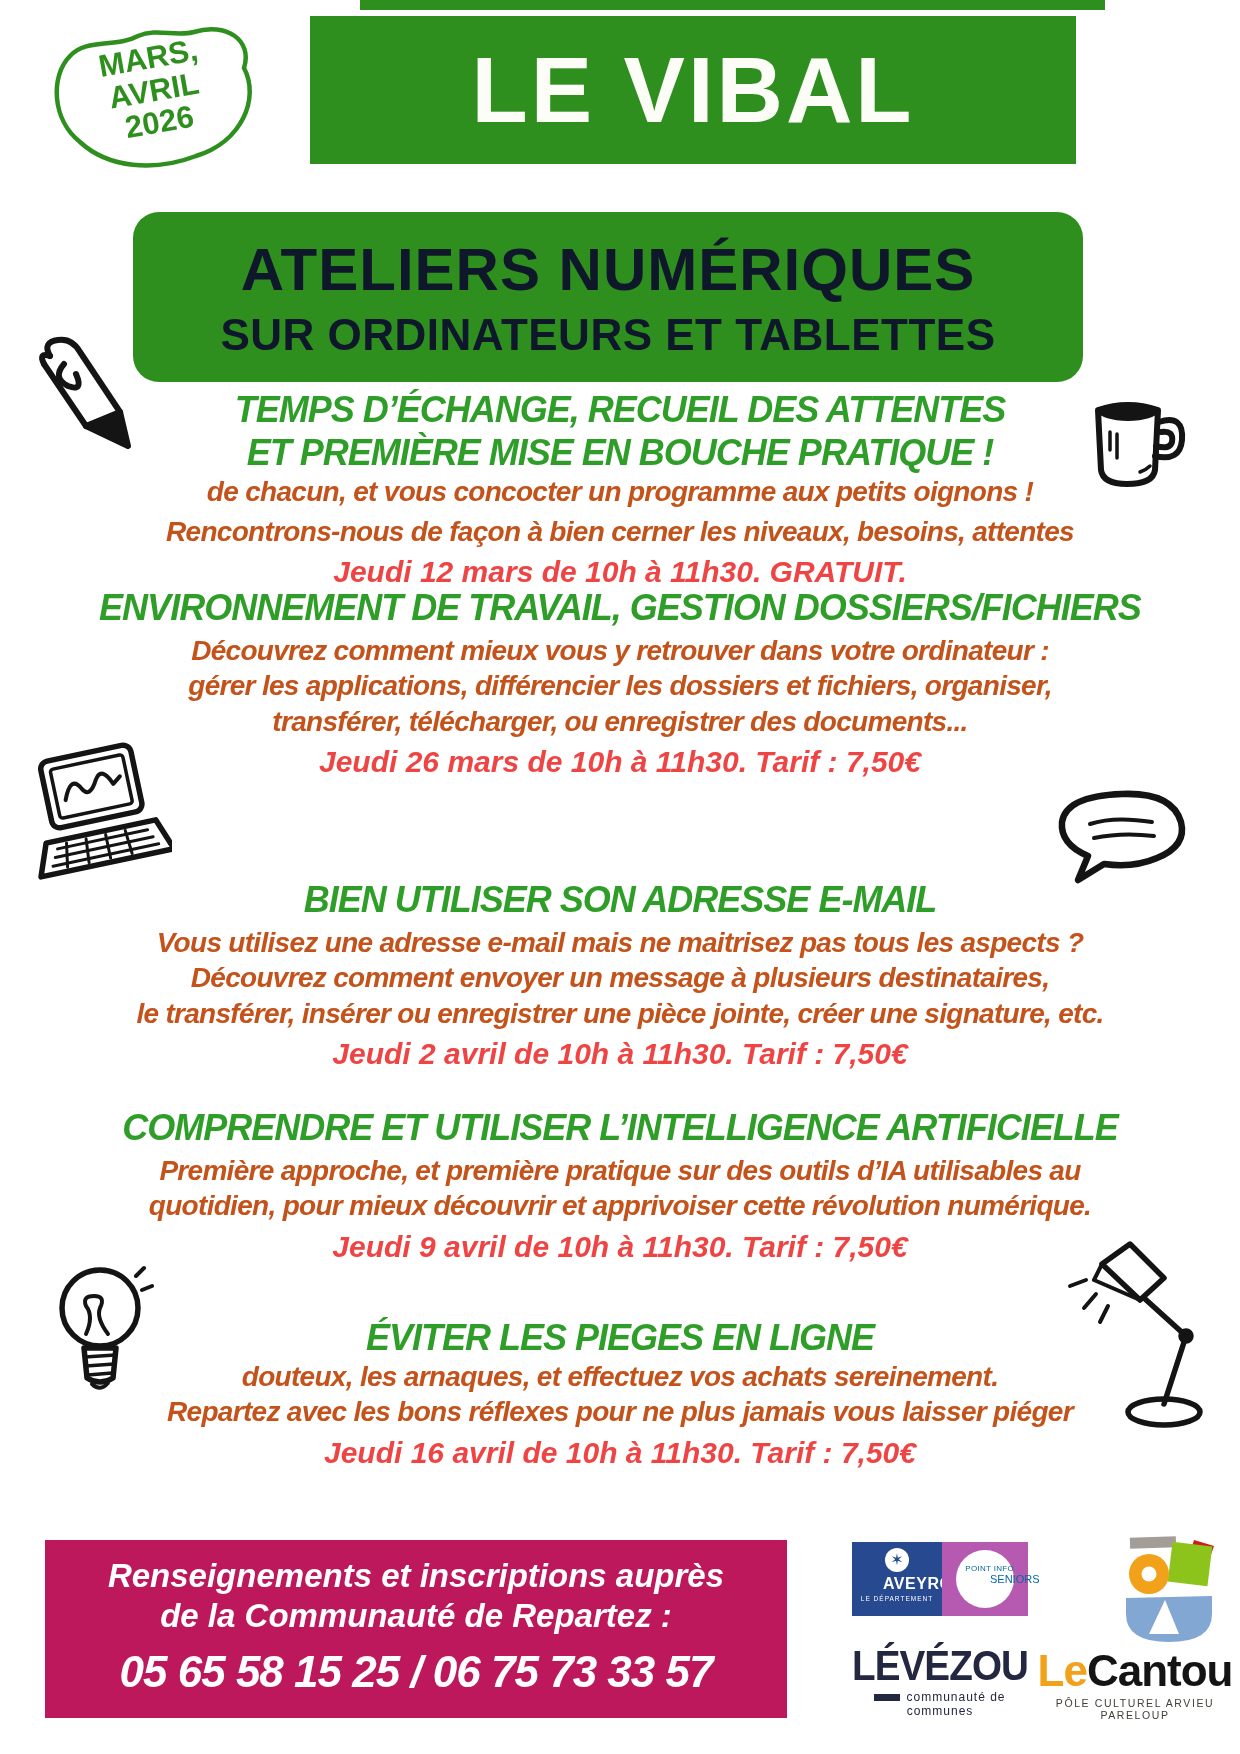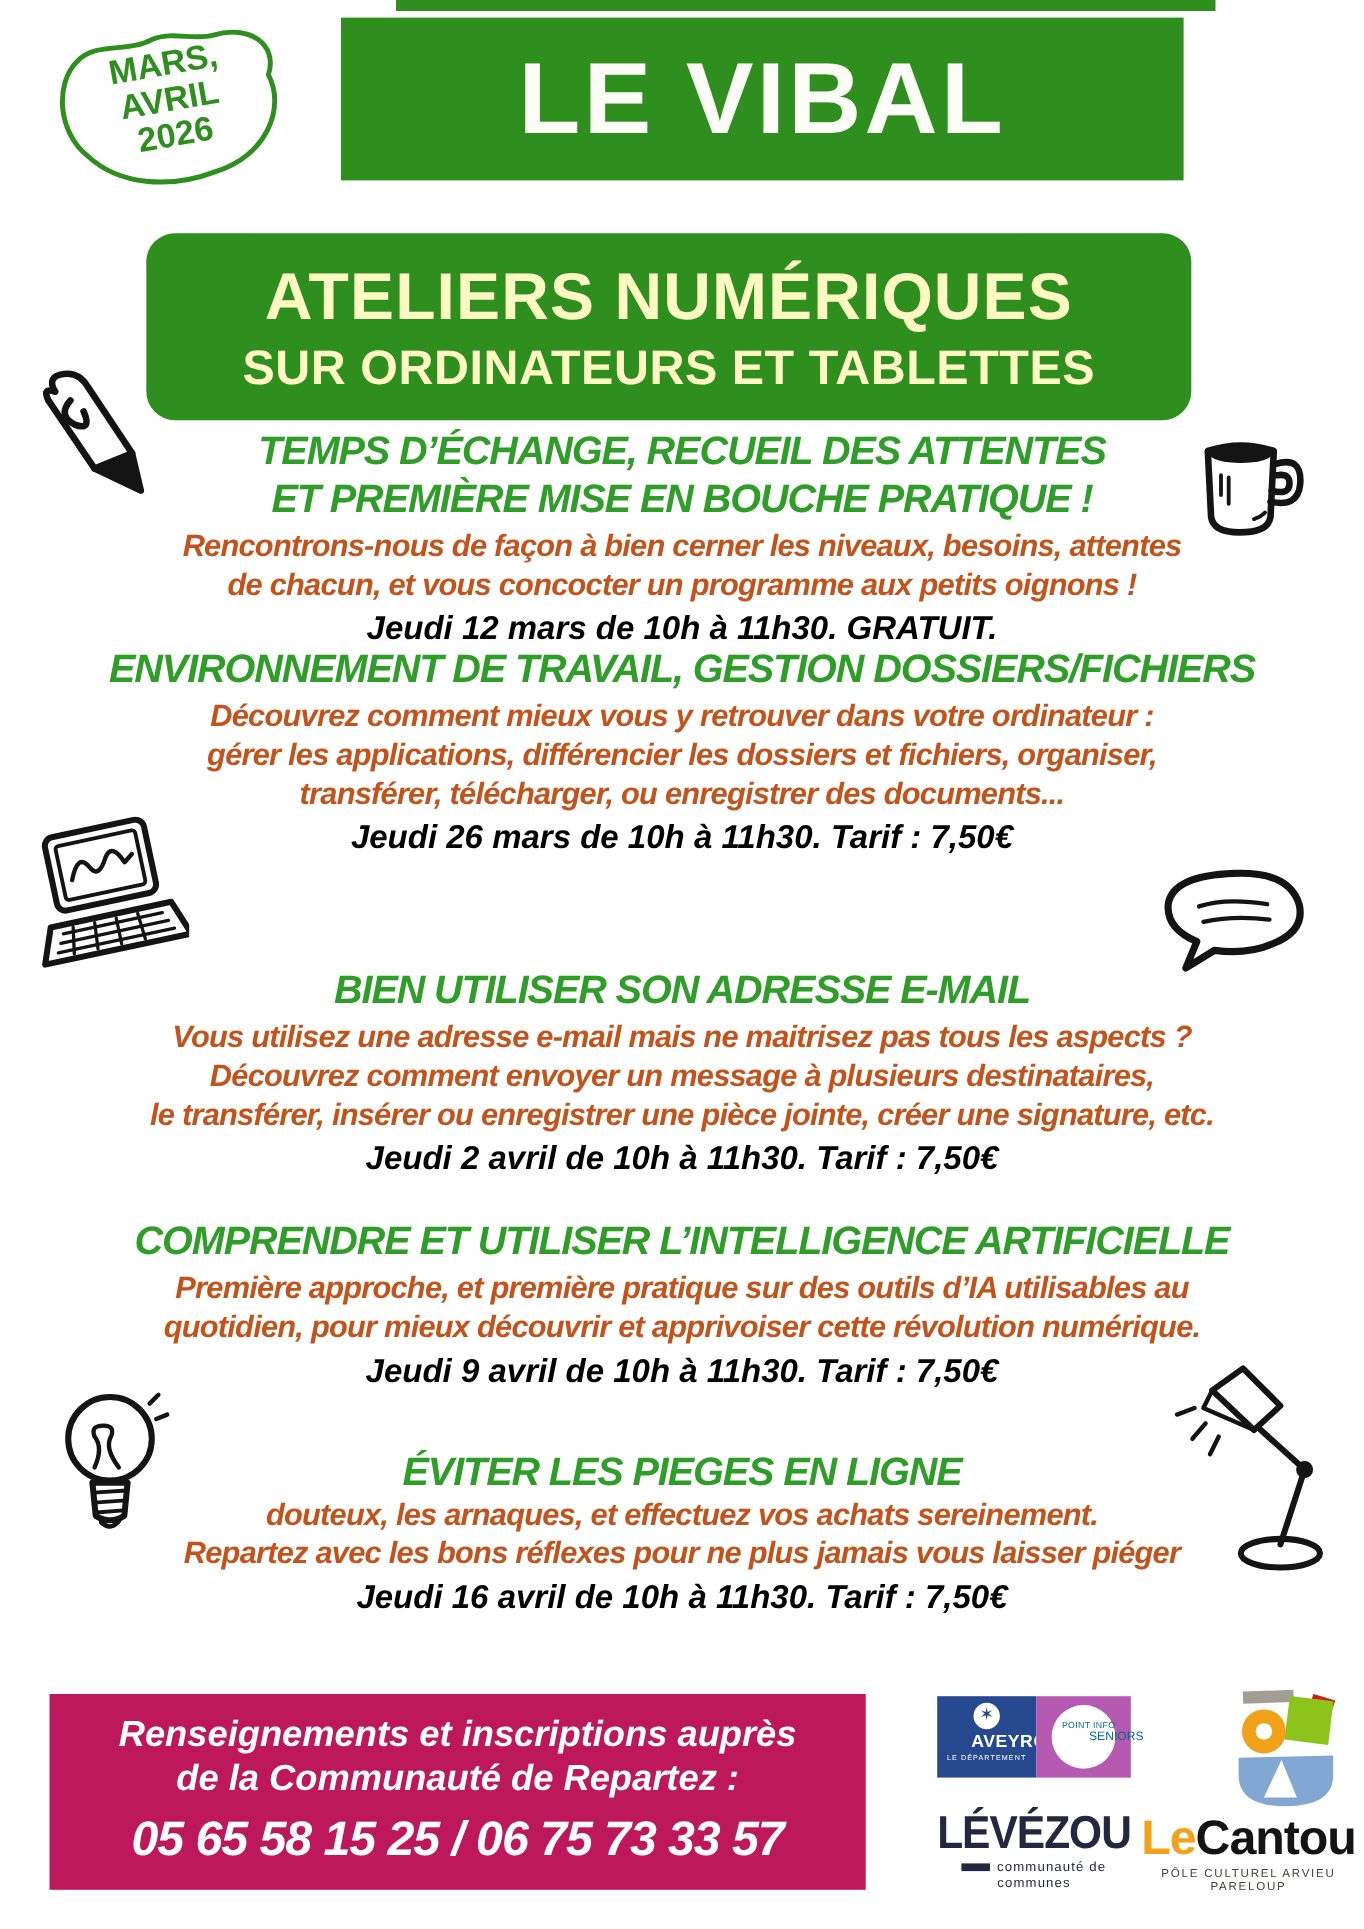--- a/index.html
+++ b/index.html
@@ -18,30 +18,30 @@
   
   #badge{left:46px;top:20px;width:215px;height:158px;}
   #badge svg{position:absolute;left:0;top:0;}
   #badge .txt{
     position:absolute;left:18px;top:22px;width:180px;text-align:center;
     transform:rotate(-10deg);color:#2e8f1e;font-weight:bold;font-size:31px;line-height:1.05;
   }
   
   #ateliers-banner{
     left:133px;top:212px;width:950px;height:170px;background:#2e8f1e;border-radius:26px;
-    display:flex;flex-direction:column;align-items:center;justify-content:center;color:#fef9c3;
+    display:flex;flex-direction:column;align-items:center;justify-content:center;color:#0f172a;
   }
   #ateliers-banner .l1{font-size:60px;font-weight:bold;letter-spacing:1px;}
   #ateliers-banner .l2{font-size:44px;font-weight:bold;margin-top:6px;letter-spacing:0.5px;}
   
   .sec{left:20px;width:1200px;text-align:center;}
   .sec div{white-space:nowrap;}
   .sec-h{color:#2f9e29;font-weight:bold;font-style:italic;font-size:36px;line-height:1.2;letter-spacing:-1px;}
   .sec-b{color:#c4531b;font-weight:bold;font-style:italic;font-size:28px;line-height:1.26;letter-spacing:-0.7px;margin-top:4px;}
-  .sec-d{color:#000000;font-weight:bold;font-style:italic;font-size:30px;line-height:1.25;margin-top:4px;}
+  .sec-d{color:#ef4444;font-weight:bold;font-style:italic;font-size:30px;line-height:1.25;margin-top:4px;}
   #sec-1{top:388px;} #sec-2{top:586px;} #sec-3{top:878px;} #sec-4{top:1106px;} #sec-5{top:1316px;}
   
   .sketch{pointer-events:none;}
   #pen-icon{left:24px;top:330px;}
   #mug-icon{left:1082px;top:386px;}
   #laptop-icon{left:22px;top:742px;}
   #speech-icon{left:1052px;top:786px;}
   #bulb-icon{left:42px;top:1256px;}
   #lamp-icon{left:1052px;top:1236px;}
   
@@ -154,22 +154,22 @@
     <path d="M44 58 L32 72 M56 70 L48 86 M34 44 L18 50" stroke-width="4"></path>
     <path d="M92 62 L134 100 L112 168"></path>
     <circle cx="134" cy="100" r="5" fill="#141414"></circle>
     <ellipse cx="112" cy="176" rx="36" ry="13"></ellipse>
   </g>
 </svg>
 
 <div class="abs sec" id="sec-1">
   <div class="sec-h">TEMPS D’ÉCHANGE, RECUEIL DES ATTENTES</div>
   <div class="sec-h">ET PREMIÈRE MISE EN BOUCHE PRATIQUE !</div>
+  <div class="sec-b" style="margin-top:0;">de chacun, et vous concocter un programme aux petits oignons !</div>
   <div class="sec-b">Rencontrons-nous de façon à bien cerner les niveaux, besoins, attentes</div>
-  <div class="sec-b" style="margin-top:0;">de chacun, et vous concocter un programme aux petits oignons !</div>
   <div class="sec-d">Jeudi 12 mars de 10h à 11h30. GRATUIT.</div>
 </div>
 
 <div class="abs sec" id="sec-2">
   <div class="sec-h">ENVIRONNEMENT DE TRAVAIL, GESTION DOSSIERS/FICHIERS</div>
   <div class="sec-b">Découvrez comment mieux vous y retrouver dans votre ordinateur :</div>
   <div class="sec-b" style="margin-top:0;">gérer les applications, différencier les dossiers et fichiers, organiser,</div>
   <div class="sec-b" style="margin-top:0;">transférer, télécharger, ou enregistrer des documents...</div>
   <div class="sec-d">Jeudi 26 mars de 10h à 11h30. Tarif : 7,50€</div>
 </div>

